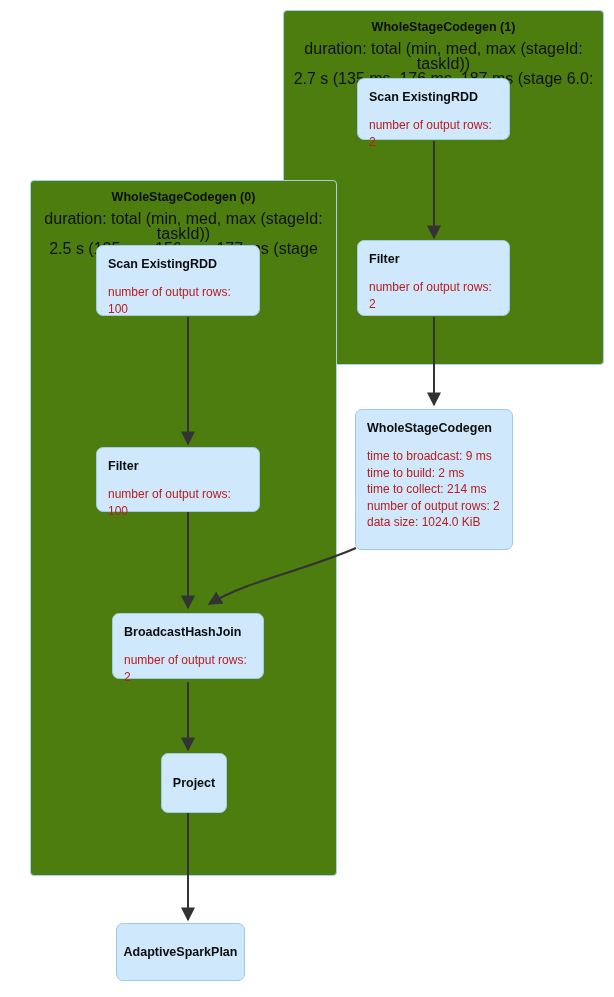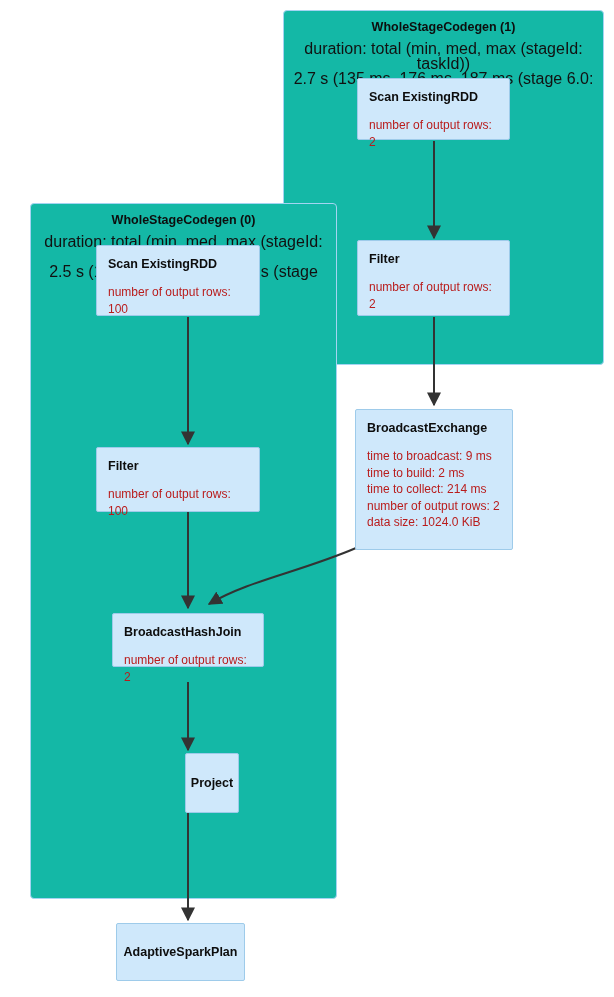--- a/index.html
+++ b/index.html
@@ -21,21 +21,21 @@
   svg.edges {
     position: absolute;
     left: 0;
     top: 0;
     width: 614px;
     height: 997px;
     pointer-events: none;
   }
   .cluster {
     position: absolute;
-    background: #14b8a6;
+    background: #4d7c0f;
     border: 1px solid #a4d4f2;
     border-radius: 4px;
     box-sizing: border-box;
   }
   .cluster-title {
     text-align: center;
     font-weight: bold;
     font-size: 12.5px;
     color: #0d0d0d;
     margin-top: 9px;
@@ -47,21 +47,21 @@
     color: #111111;
     line-height: 15px;
     margin-top: 7px;
     padding: 0 8px;
     white-space: pre-line;
   }
   .node {
     position: absolute;
     background: #cfe8fb;
     border: 1px solid #9ecbea;
-    border-radius: 2px;
+    border-radius: 7px;
     box-sizing: border-box;
     padding: 10px 11px;
   }
   .node-title {
     font-weight: bold;
     font-size: 12.5px;
     color: #0d0d0d;
     line-height: 16px;
   }
   .node-metrics {
@@ -85,21 +85,21 @@
 <body>
 
 <div id="stage">
 
   <div class="cluster" style="left:283px; top:10px; width:321px; height:355px;">
     <div class="cluster-title">WholeStageCodegen (1)</div>
     <div class="cluster-sub">duration: total (min, med, max (stageId: taskId))
 2.7 s (135 ms, 176 ms, 187 ms (stage 6.0: task 35))</div>
   </div>
 
-  <div class="cluster" style="left:30px; top:180px; width:307px; height:696px;margin-top:23px;">
+  <div class="cluster" style="left:30px; top:180px; width:307px; height:696px;">
     <div class="cluster-title">WholeStageCodegen (0)</div>
     <div class="cluster-sub">duration: total (min, med, max (stageId: taskId))
 2.5 s (135 ms, 156 ms, 177 ms (stage 7.0: task 41))</div>
   </div>
 
   <svg class="edges" viewBox="0 0 614 997">
     <defs>
       <marker id="arrow" viewBox="0 0 10 10" refX="9" refY="5" markerWidth="7" markerHeight="7" orient="auto-start-reverse">
         <path d="M 0 0 L 10 5 L 0 10 z" fill="#333333"></path>
       </marker>
@@ -134,34 +134,34 @@
     <div class="node-title">Scan ExistingRDD</div>
     <div class="node-metrics">number of output rows: 100</div>
   </div>
 
   <div class="node" style="left:96px; top:447px; width:164px; height:65px;">
     <div class="node-title">Filter</div>
     <div class="node-metrics">number of output rows: 100</div>
   </div>
 
   <div class="node" style="left:355px; top:409px; width:158px; height:141px;">
-    <div class="node-title">BroadcastExchange</div>
+    <div class="node-title">WholeStageCodegen</div>
     <div class="node-metrics">time to broadcast: 9 ms
 time to build: 2 ms
 time to collect: 214 ms
 number of output rows: 2
 data size: 1024.0 KiB</div>
   </div>
 
-  <div class="node" style="left:112px; top:613px; width:152px; height:54px;">
+  <div class="node" style="left:112px; top:613px; width:152px; height:66px;">
     <div class="node-title">BroadcastHashJoin</div>
     <div class="node-metrics">number of output rows: 2</div>
   </div>
 
-  <div class="node centered" style="left:161px; top:753px; width:54px; height:60px;margin-left:24px;">
+  <div class="node centered" style="left:161px; top:753px; width:66px; height:60px;">
     <div class="node-title">Project</div>
   </div>
 
   <div class="node centered" style="left:116px; top:923px; width:129px; height:58px;">
     <div class="node-title">AdaptiveSparkPlan</div>
   </div>
 
 </div>
 
 </body></html>

